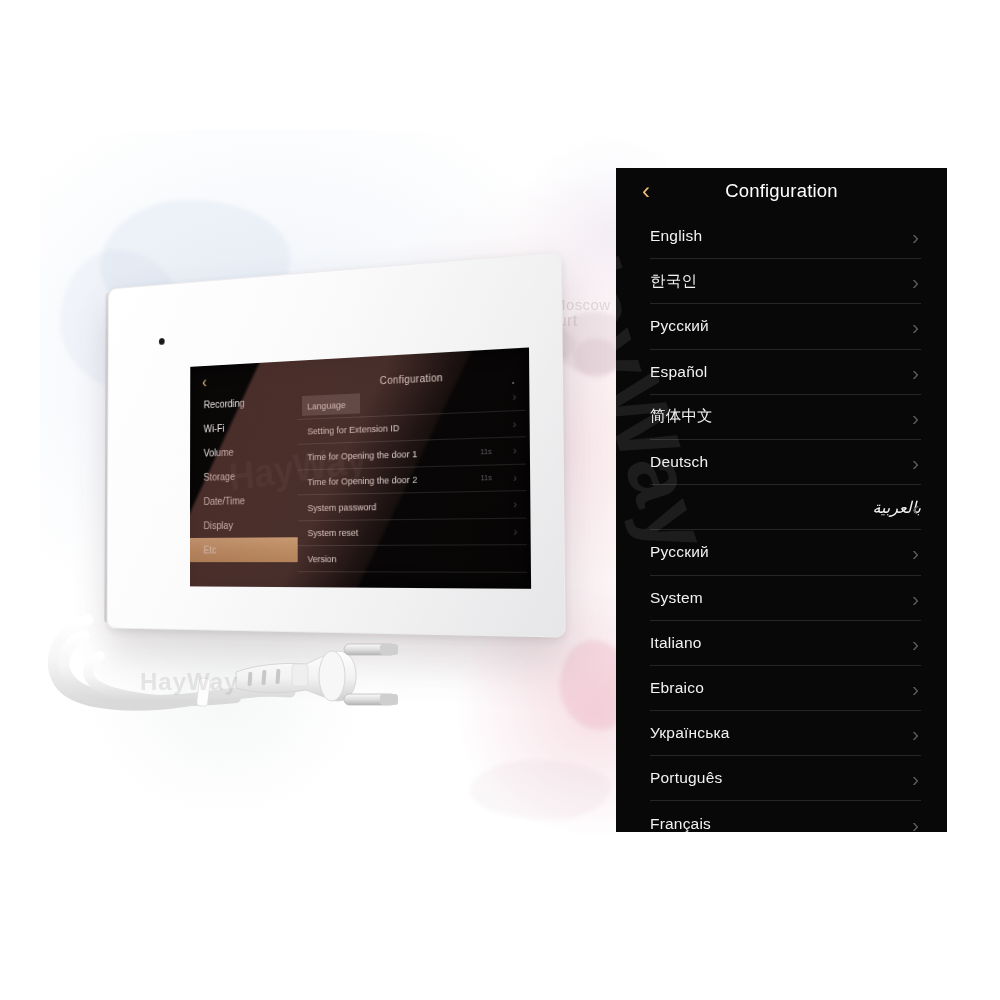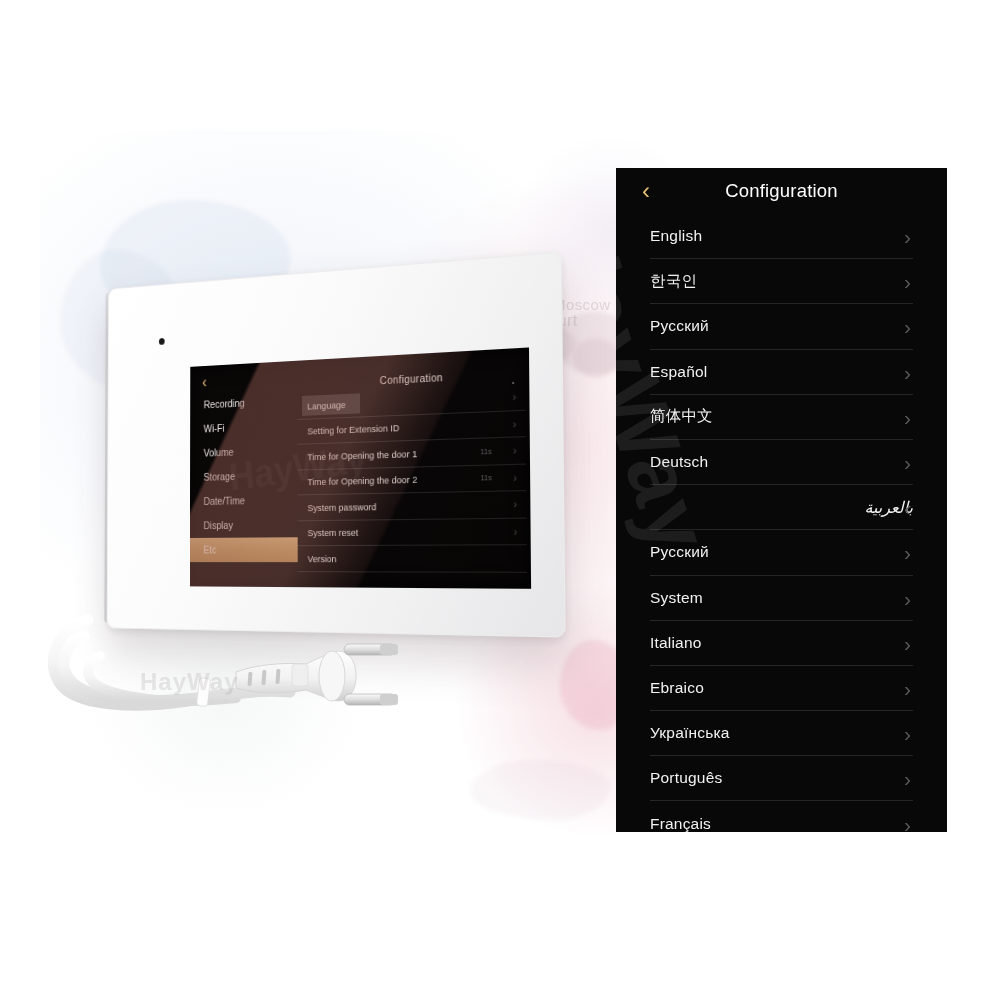--- a/index.html
+++ b/index.html
@@ -92,21 +92,21 @@
   #lang-panel{position:absolute;left:616px;top:168px;width:331px;height:664px;
      background:#080808;overflow:hidden;}
   #lang-wm{position:absolute;left:8px;top:40px;pointer-events:none;z-index:1;
      color:rgba(255,255,255,.085);font-size:86px;font-weight:700;white-space:nowrap;
      transform:rotate(72deg);transform-origin:left top;letter-spacing:2px;}
   #lang-header{position:relative;z-index:2;height:46px;display:flex;align-items:center;}
   #lang-back{position:absolute;left:16px;top:9px;width:28px;height:28px;
      display:flex;align-items:center;justify-content:center;color:#e6bd74;font-size:24px;line-height:1;}
   #lang-title{flex:1;text-align:center;color:#ffffff;font-size:18.5px;letter-spacing:.2px;}
 
-  #lang-list{position:relative;z-index:2;padding:0 16px 0 0;}
+  #lang-list{position:relative;z-index:2;padding:0 8px 0 0;}
   .lang-row{position:relative;height:44.2px;display:flex;align-items:center;
      margin:0 18px 0 34px;border-bottom:1px solid rgba(255,255,255,.12);}
   .lang-row:last-child{border-bottom:1px solid rgba(255,255,255,.12);}
   .lang-row .lname{color:#f2f2f2;font-size:15.5px;letter-spacing:.2px;white-space:nowrap;}
   .lang-row .lchev{position:absolute;right:2px;top:50%;transform:translateY(-50%);
      color:#5a5a5a;font-size:21px;line-height:1;font-weight:300;}
   .lang-row.rtl{direction:rtl;justify-content:flex-start;font-style:italic;}
   .lang-row.rtl .lname{font-family:"DejaVu Sans",sans-serif;font-size:16px;}
   .cjk .lname{font-family:"DejaVu Sans",sans-serif;}
 </style>

